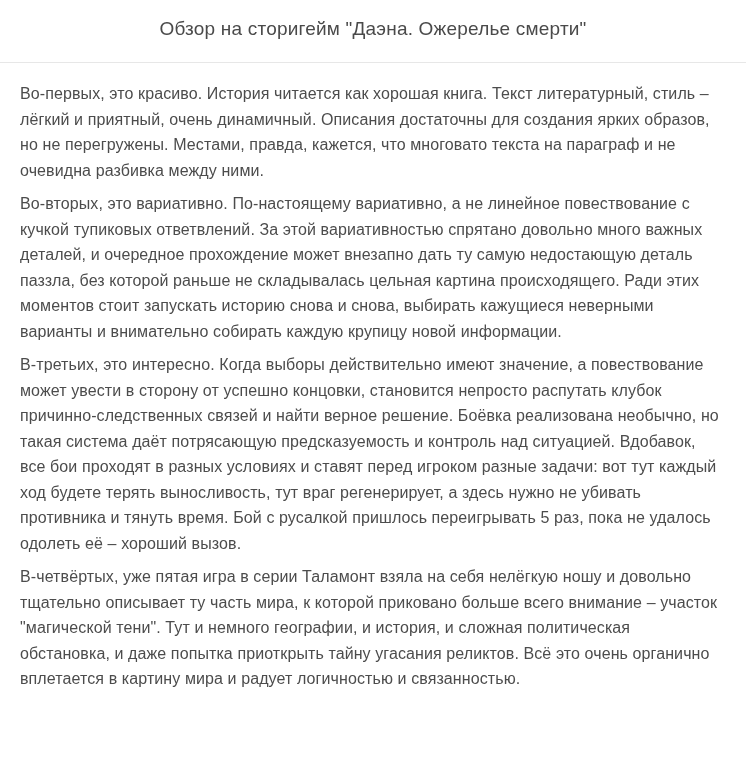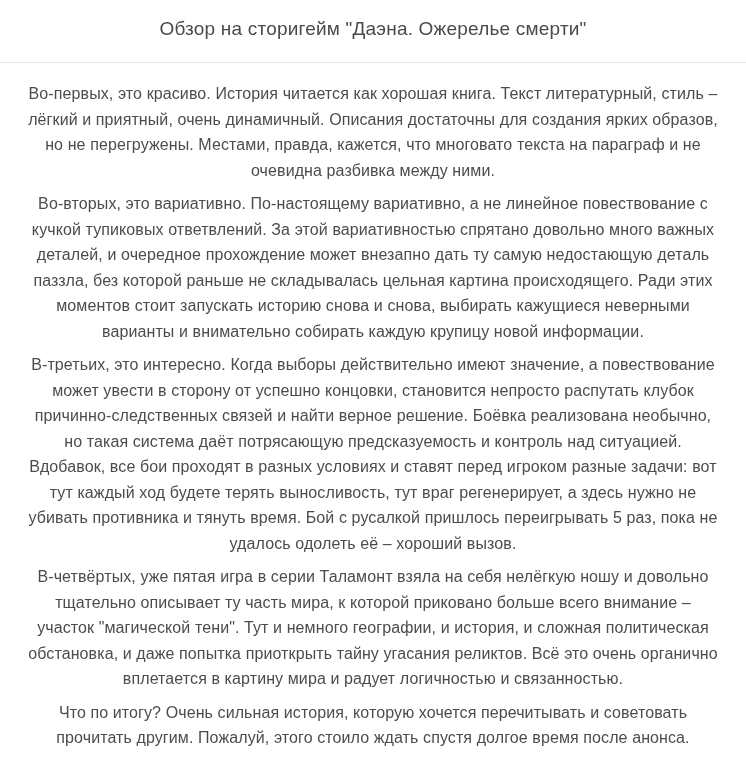--- a/index.html
+++ b/index.html
@@ -28,22 +28,21 @@
     color: #4a4a4a;
     letter-spacing: 0.2px;
   }
   .divider {
     border: none;
     border-top: 1px solid #e7e7e7;
     margin: 0;
     width: 100%;
   }
   .review-body {
-    padding: 18px 27px 16px 27px;
-    text-align: center;
+    padding: 18px 27px 16px 20px;
   }
   .review-body p {
     margin: 0 0 8px 0;
     font-size: 16px;
     line-height: 25.5px;
     letter-spacing: 0.1px;
     color: #4c4c4c;
   }
   .review-body p:last-child {
     margin-bottom: 0;
@@ -57,15 +56,14 @@
     <h1 class="page-title">Обзор на сторигейм "Даэна. Ожерелье смерти"</h1>
   </header>
 
   <hr class="divider">
 
   <main class="review-body">
     <p>Во-первых, это красиво. История читается как хорошая книга. Текст литературный, стиль – лёгкий и приятный, очень динамичный. Описания достаточны для создания ярких образов, но не перегружены. Местами, правда, кажется, что многовато текста на параграф и не очевидна разбивка между ними.</p>
     <p>Во-вторых, это вариативно. По-настоящему вариативно, а не линейное повествование с кучкой тупиковых ответвлений. За этой вариативностью спрятано довольно много важных деталей, и очередное прохождение может внезапно дать ту самую недостающую деталь паззла, без которой раньше не складывалась цельная картина происходящего. Ради этих моментов стоит запускать историю снова и снова, выбирать кажущиеся неверными варианты и внимательно собирать каждую крупицу новой информации.</p>
     <p>В-третьих, это интересно. Когда выборы действительно имеют значение, а повествование может увести в сторону от успешно концовки, становится непросто распутать клубок причинно-следственных связей и найти верное решение. Боёвка реализована необычно, но такая система даёт потрясающую предсказуемость и контроль над ситуацией. Вдобавок, все бои проходят в разных условиях и ставят перед игроком разные задачи: вот тут каждый ход будете терять выносливость, тут враг регенерирует, а здесь нужно не убивать противника и тянуть время. Бой с русалкой пришлось переигрывать 5 раз, пока не удалось одолеть её – хороший вызов.</p>
     <p>В-четвёртых, уже пятая игра в серии Таламонт взяла на себя нелёгкую ношу и довольно тщательно описывает ту часть мира, к которой приковано больше всего внимание – участок "магической тени". Тут и немного географии, и история, и сложная политическая обстановка, и даже попытка приоткрыть тайну угасания реликтов. Всё это очень органично вплетается в картину мира и радует логичностью и связанностью.</p>
-    <p>Что по итогу? Очень сильная история, которую хочется перечитывать и советовать прочитать другим. Пожалуй, этого стоило ждать спустя долгое время после анонса.</p>
   </main>
 </div>
 
 </body></html>

